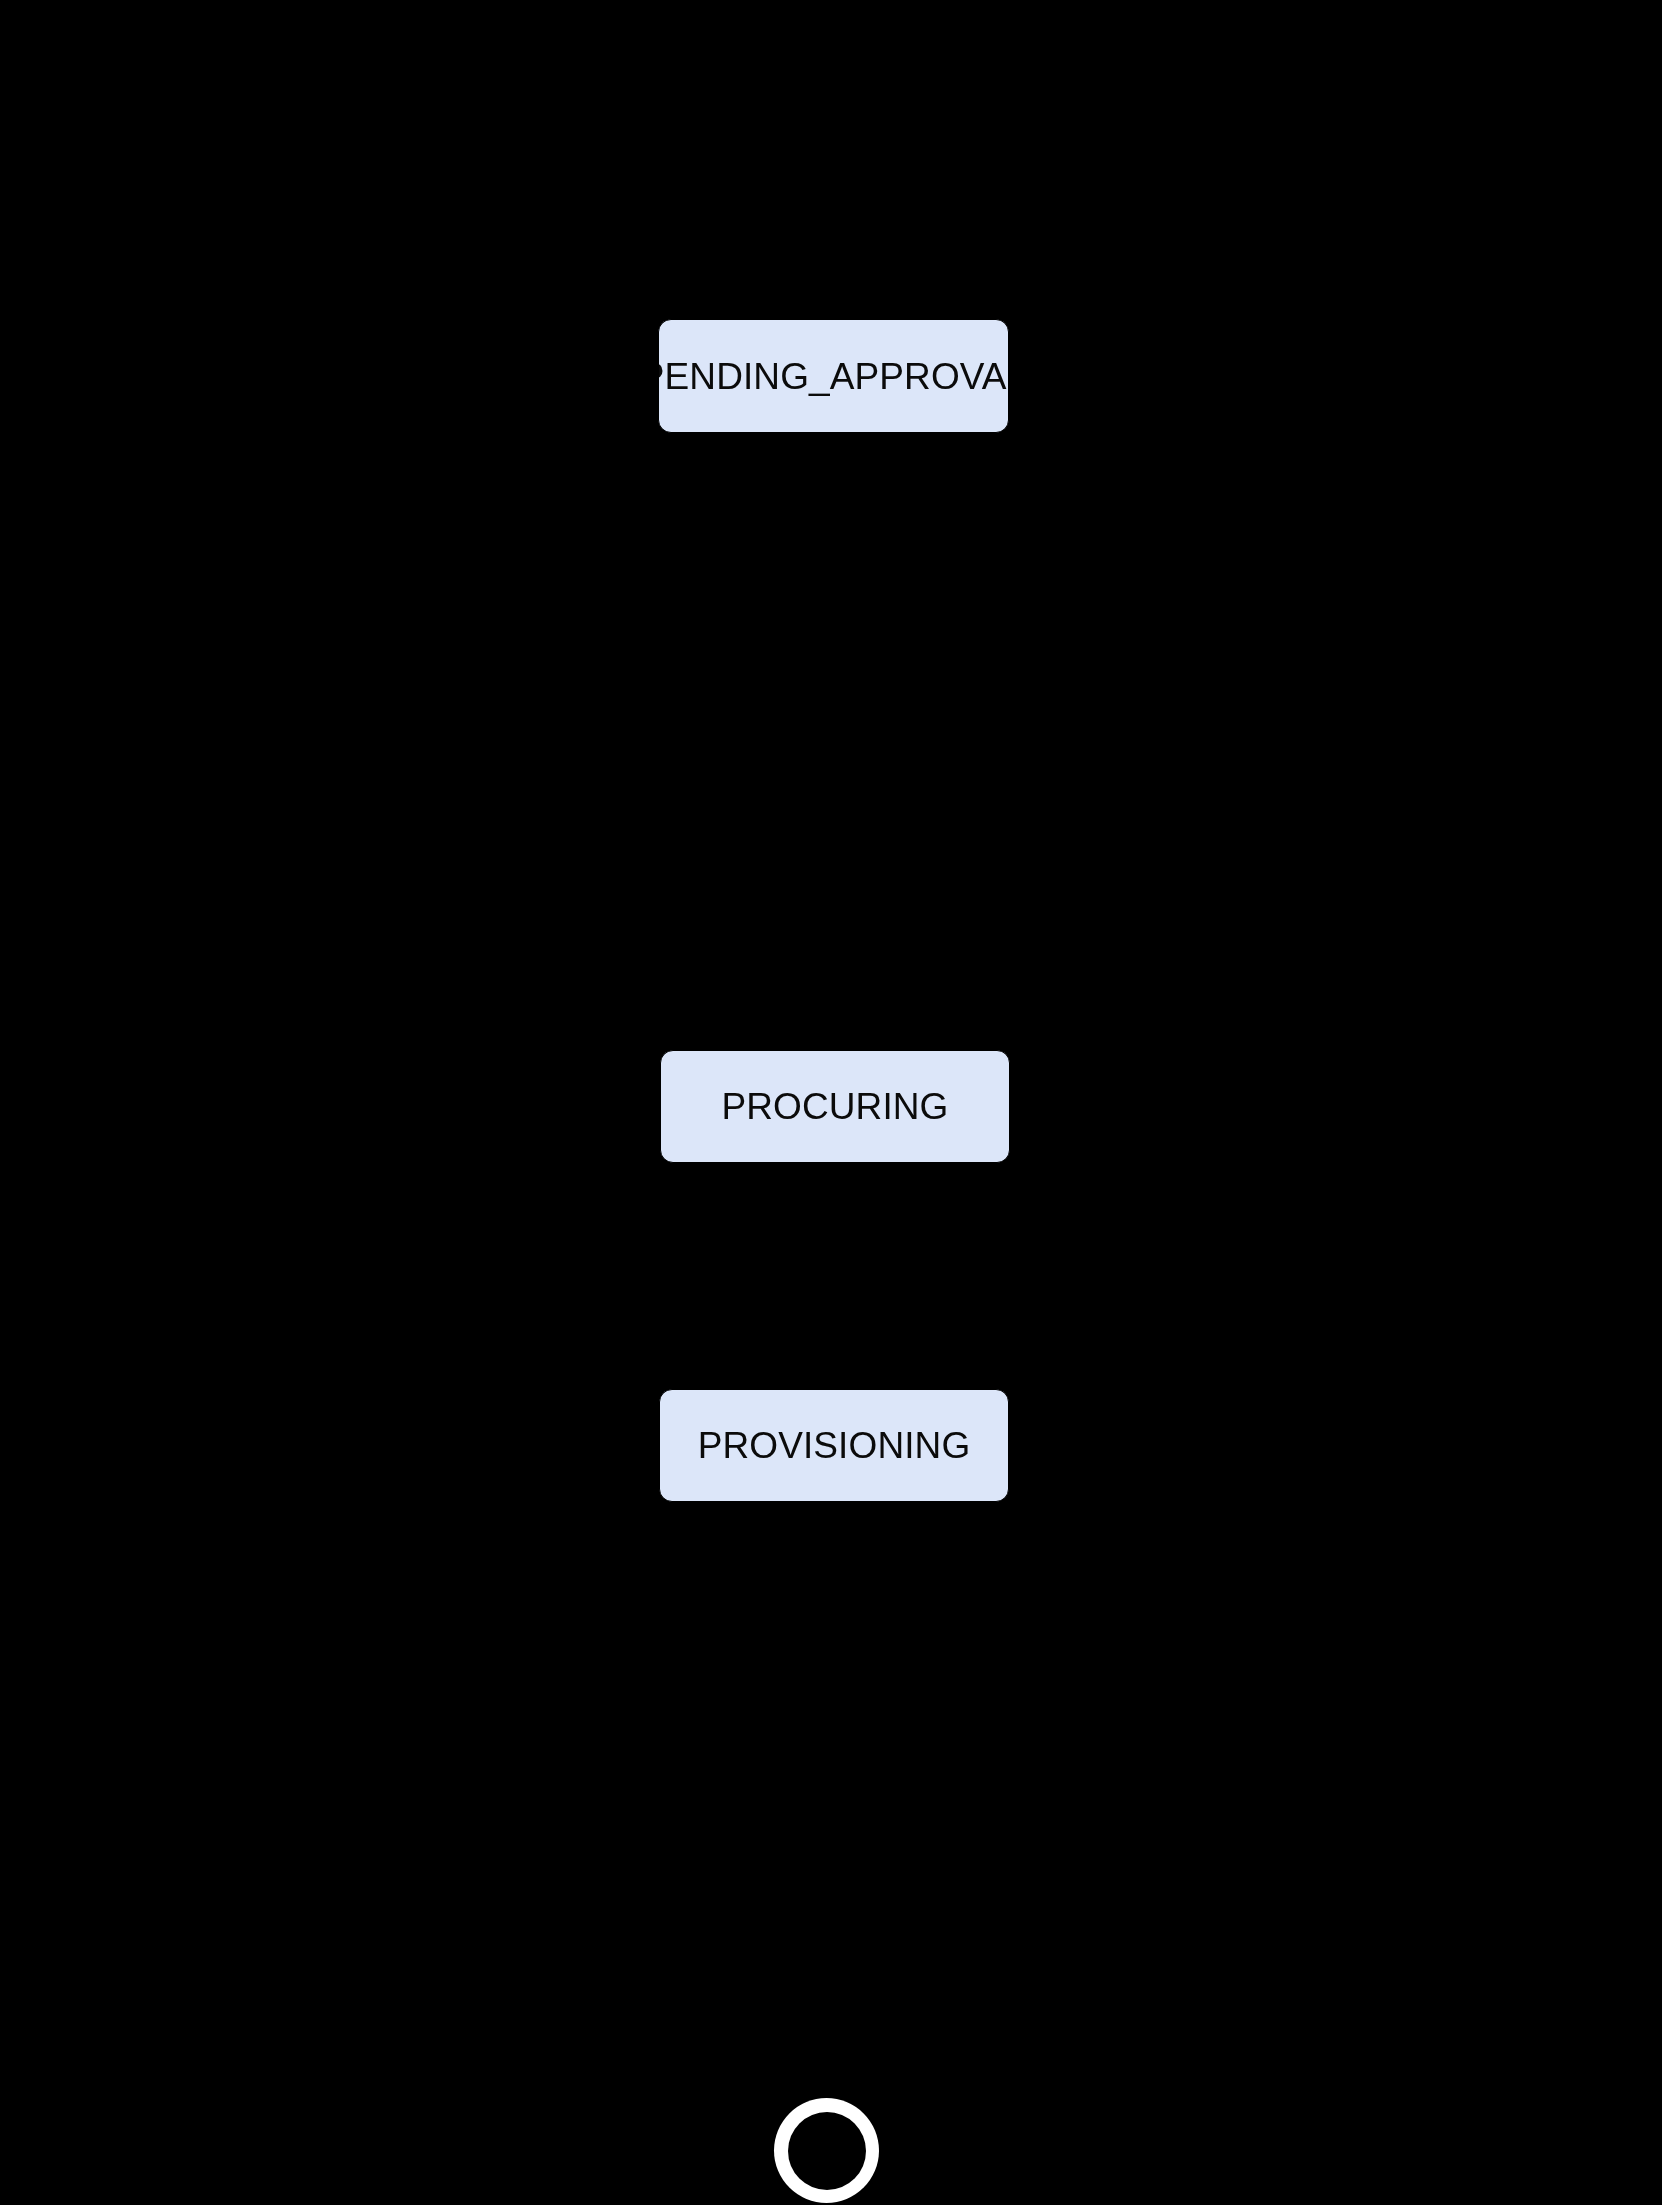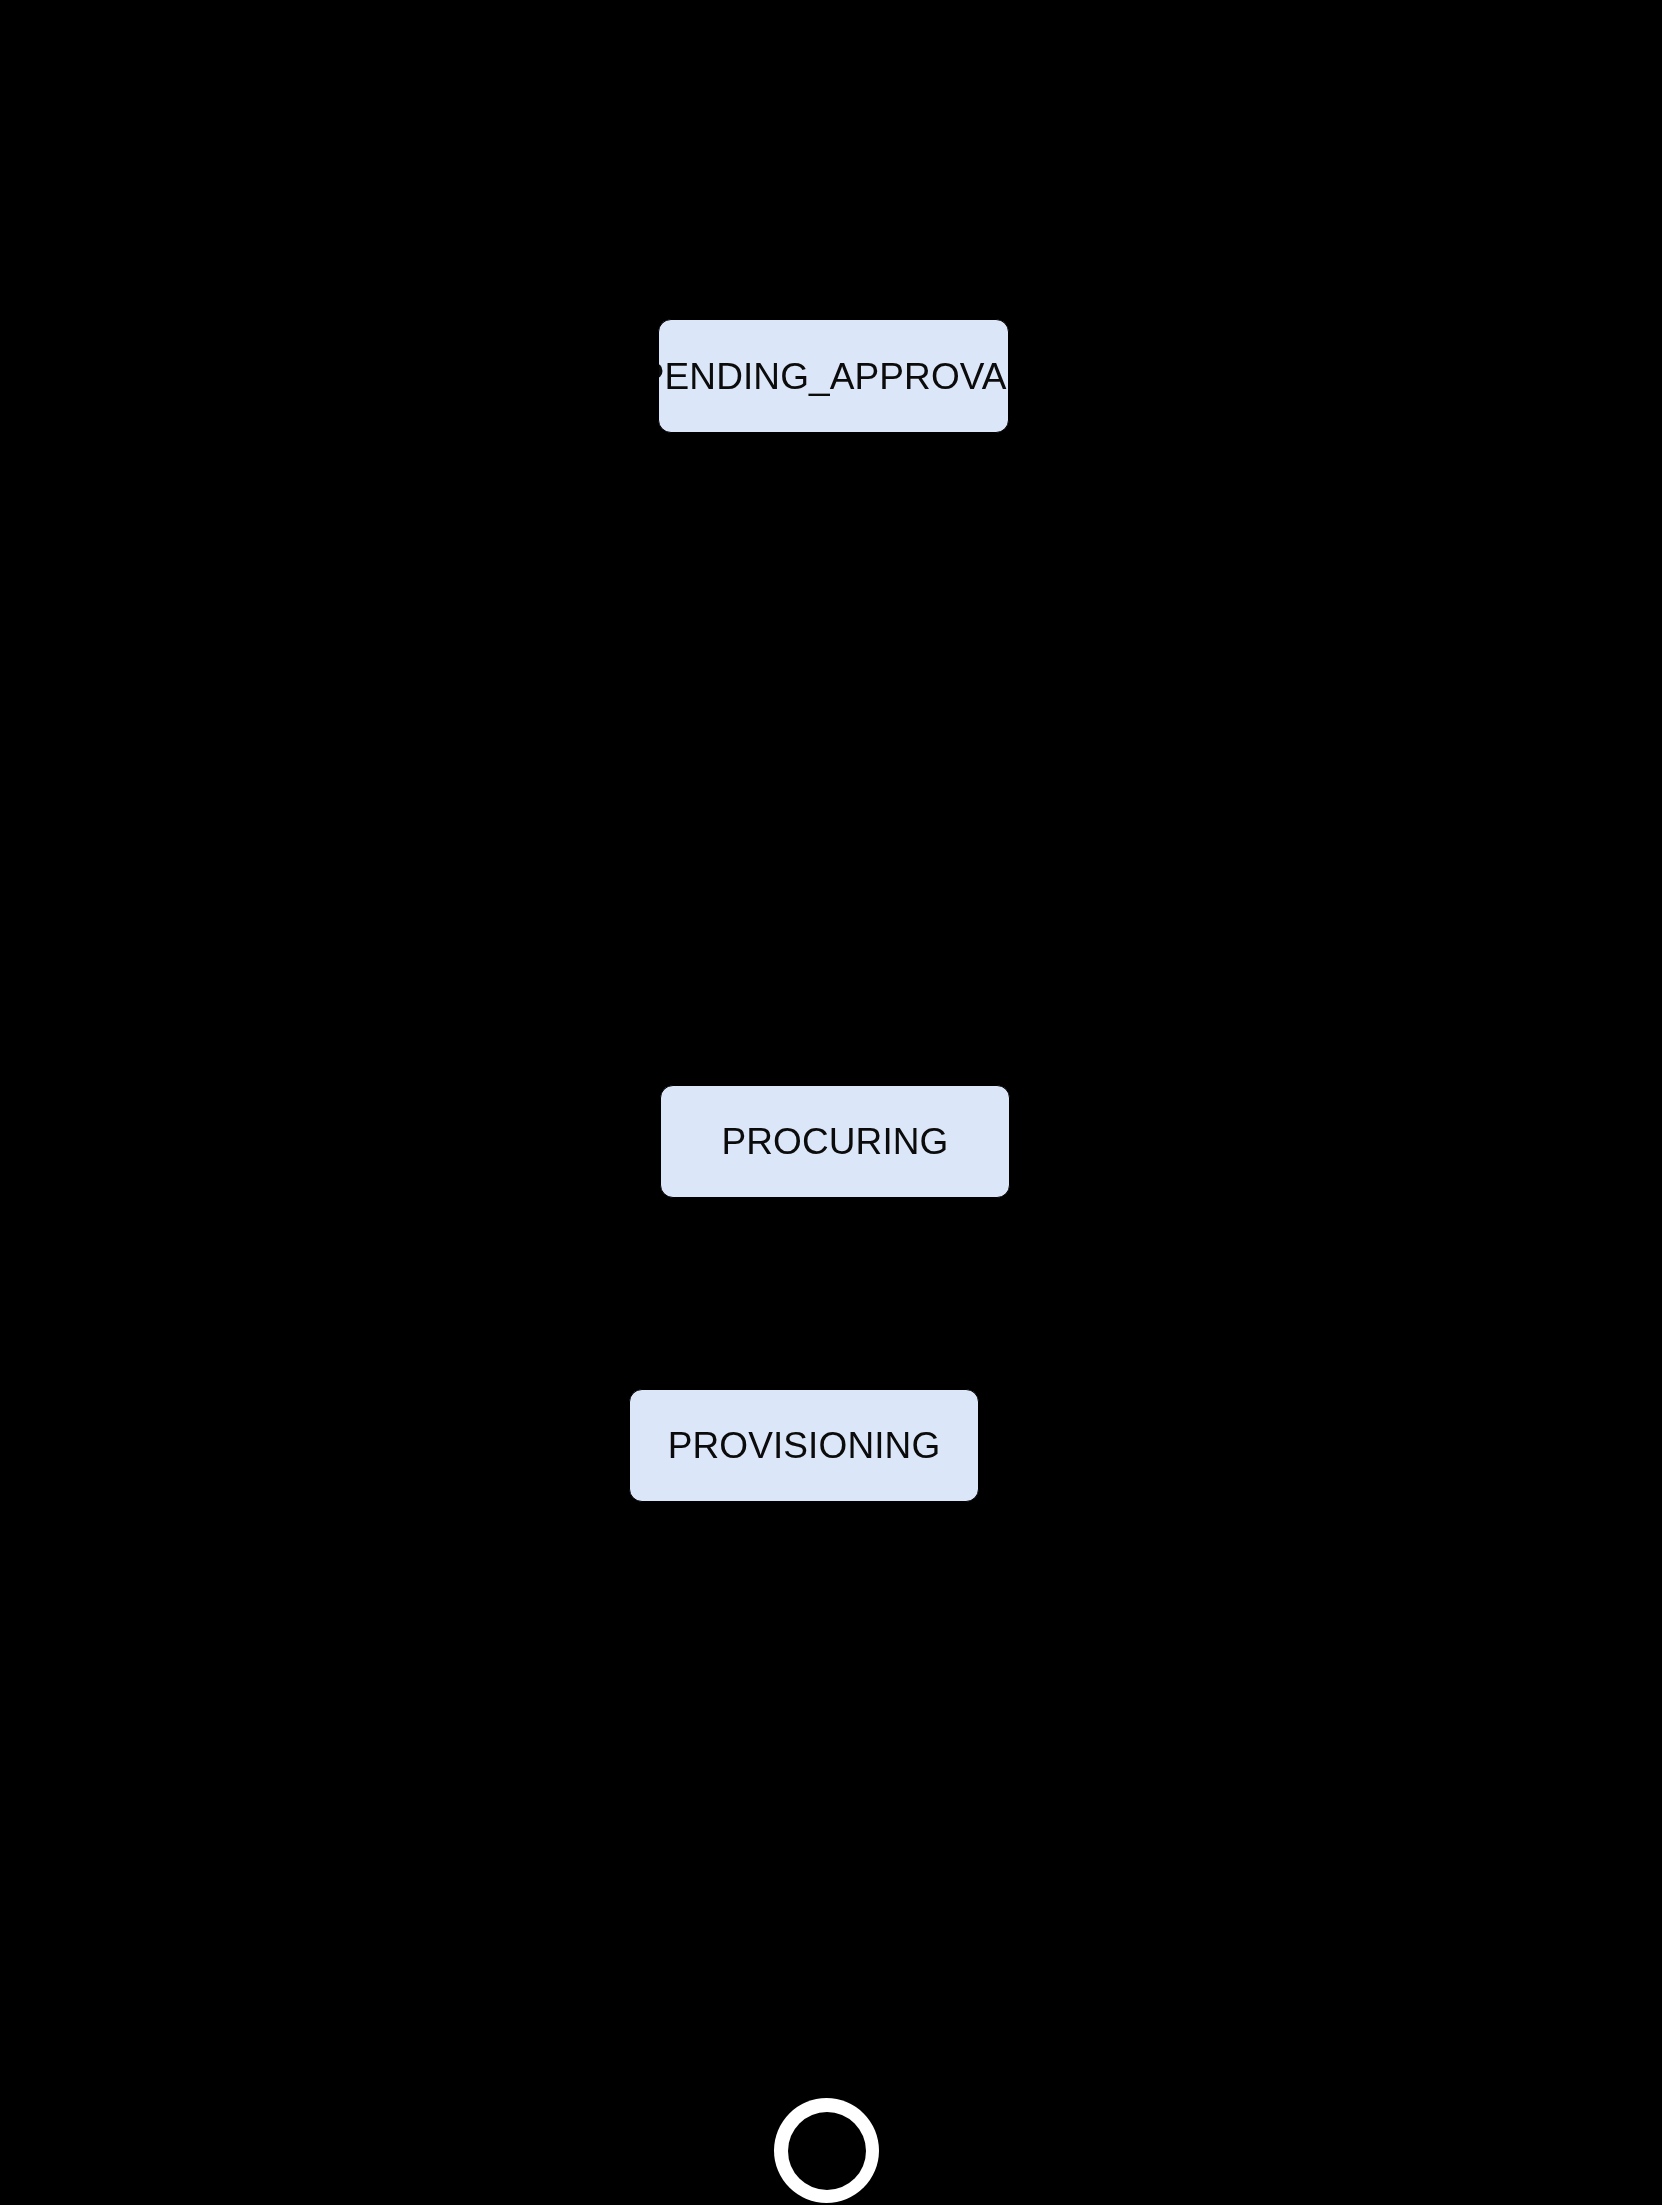--- a/index.html
+++ b/index.html
@@ -52,22 +52,22 @@
     font-weight: 400;
     letter-spacing: 0.1px;
     line-height: 1;
     white-space: nowrap;
     text-align: center;
   }
 
   
   .node-pending_approval { left: 658px; top: 319px;  width: 351px; height: 114px; }
   .node-approved         { left: 659px; top: 674px; width: 349px; height: 113px; }
-  .node-procuring        { left: 660px; top: 1085px; width: 350px; height: 113px; }
-  .node-provisioning     { left: 629px; top: 1389px; width: 350px; height: 113px; }
+  .node-procuring        { left: 660px; top: 1050px; width: 350px; height: 113px; }
+  .node-provisioning     { left: 659px; top: 1389px; width: 350px; height: 113px; }
   .node-fulfilled        { left: 658px; top: 1745px; width: 349px; height: 113px; }
 
   
   .end-node {
     position: absolute;
     left: 774px;
     top: 2098px;
     width: 105px;
     height: 105px;
     border-radius: 50%;

